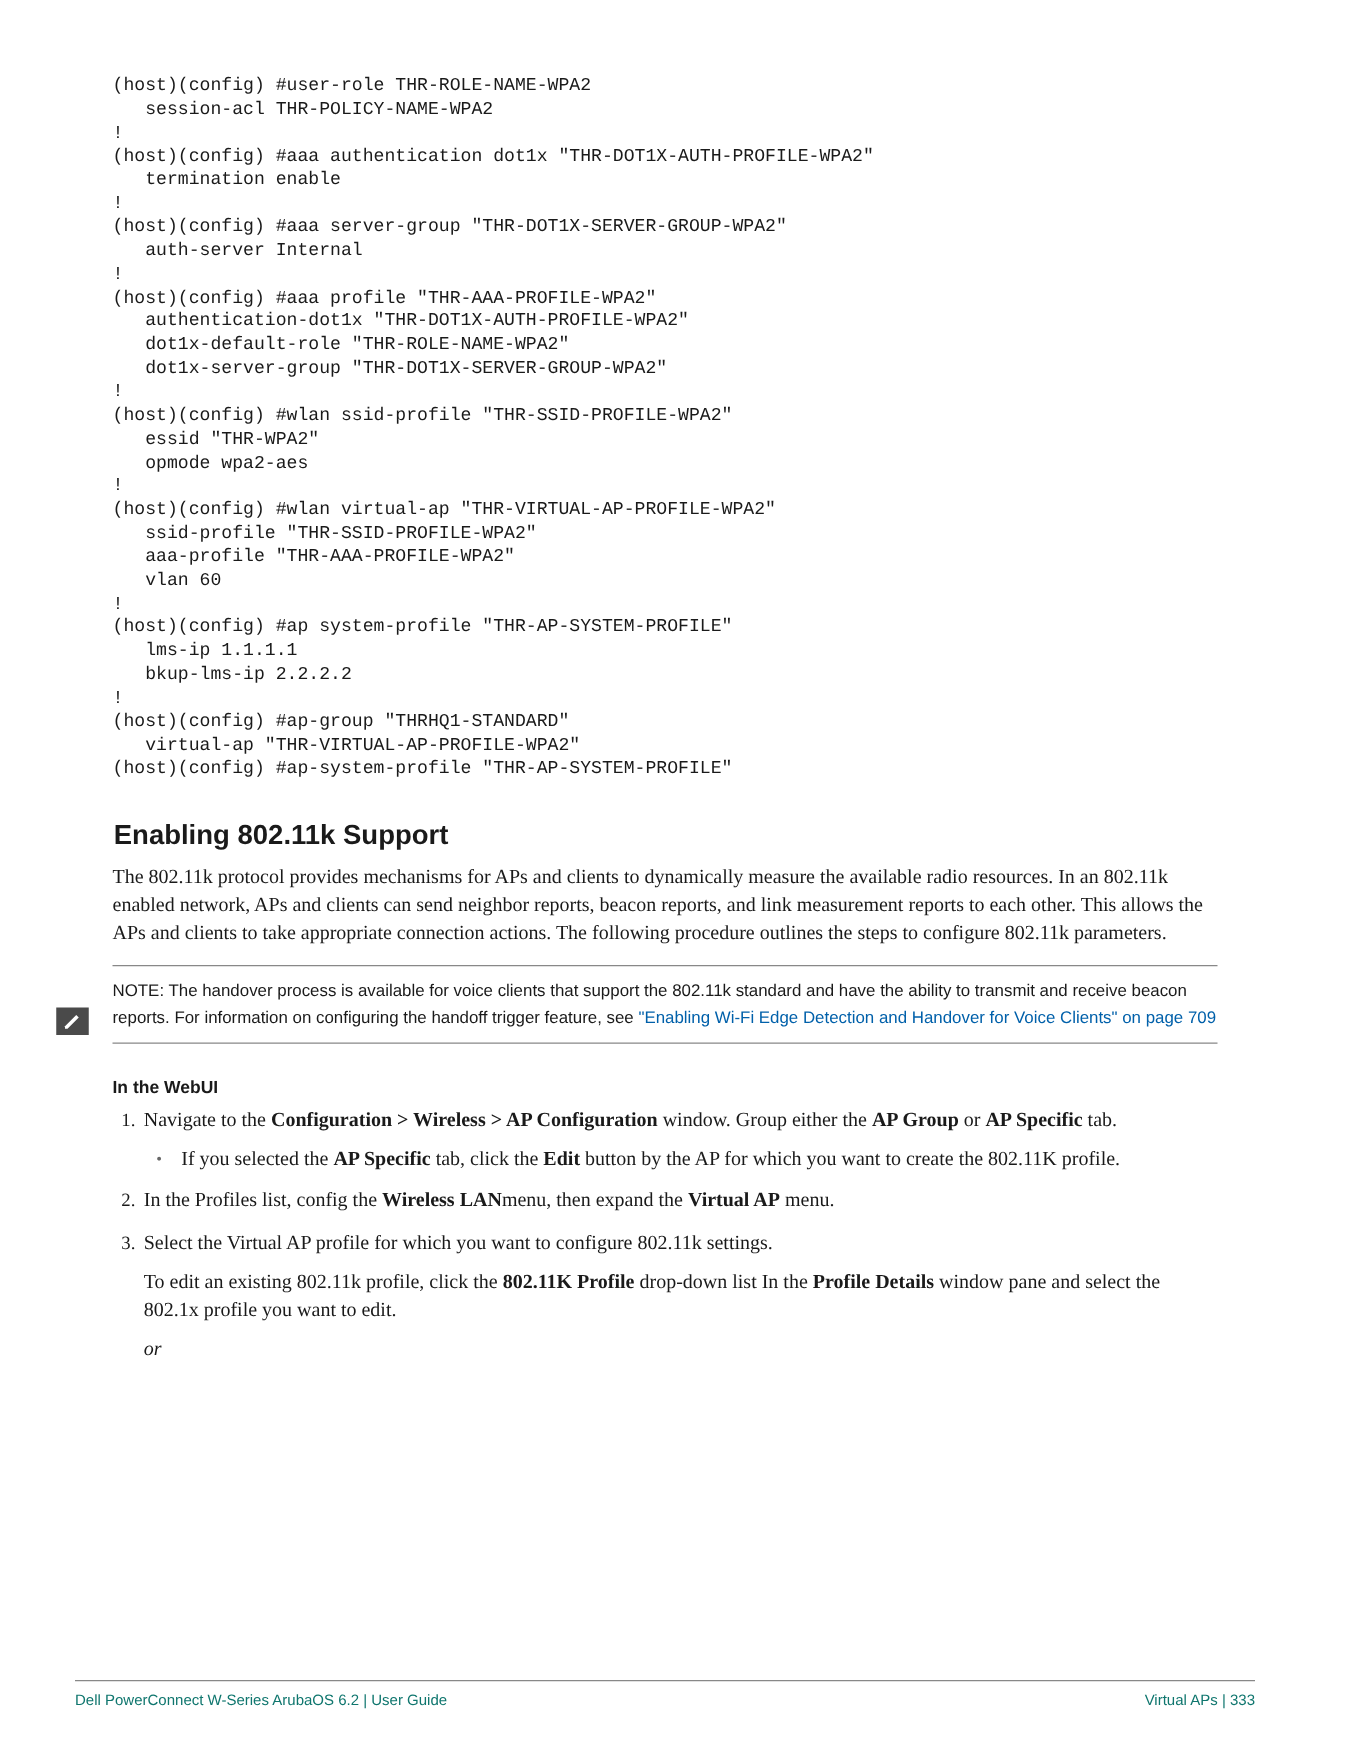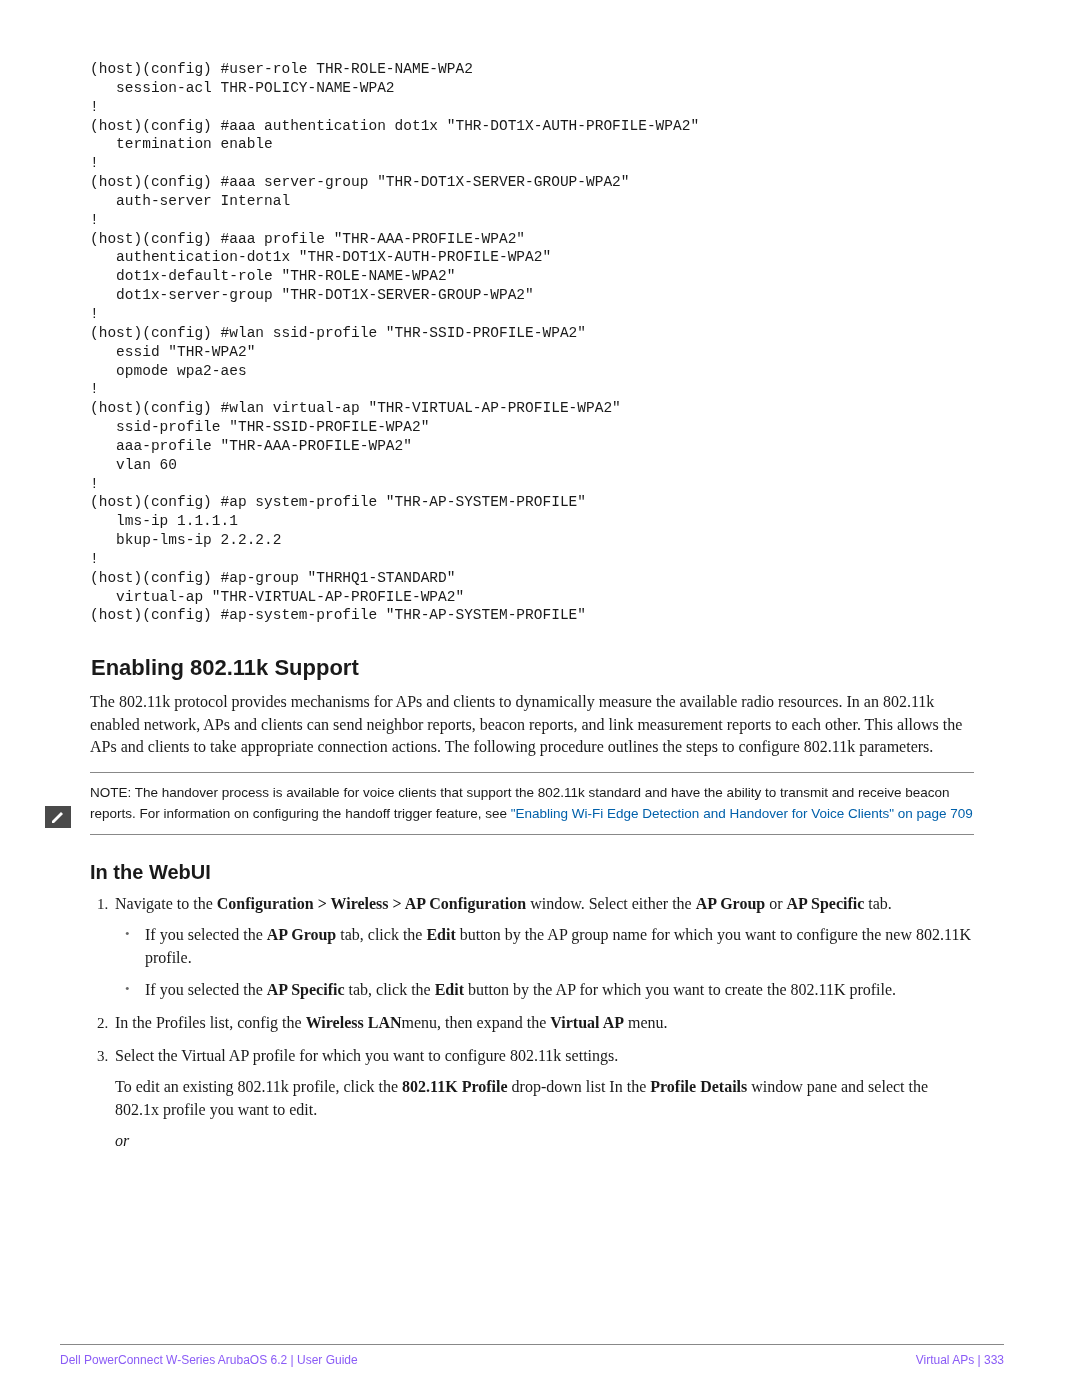--- a/index.html
+++ b/index.html
@@ -68,21 +68,21 @@
     font-size: 13.5px;
     line-height: 1.5;
     padding: 4px 0;
   }
   .note-text .link {
     color: #0060aa;
   }
   h3.subheading {
     font-family: "Helvetica Neue", Helvetica, Arial, sans-serif;
     font-weight: 700;
-    font-size: 20px;
+    font-size: 14px;
     margin: 14px 0 8px 0;
   }
   ol.steps {
     padding-left: 22px;
     margin: 0;
   }
   ol.steps > li {
     font-size: 16px;
     line-height: 1.45;
     margin-bottom: 10px;
@@ -118,21 +118,21 @@
     position: absolute;
     bottom: 30px;
     left: 60px;
     right: 60px;
     border-top: 1px solid #888;
     padding-top: 8px;
     font-family: "Helvetica Neue", Helvetica, Arial, sans-serif;
     font-size: 12px;
     display: flex;
     justify-content: space-between;
-    color: #8b5cf6;
+    color: #0f766e;
   }
   b { font-weight: 700; text-align: center; }
 </style>
 </head>
 <body>
 
 <div class="page">
 
   <div class="codeblock">(host)(config) #user-role THR-ROLE-NAME-WPA2
    session-acl THR-POLICY-NAME-WPA2
@@ -179,25 +179,22 @@
     </div>
     <div class="note-text">
       <span>NOTE: The handover process is available for voice clients that support the 802.11k standard and have the ability to transmit and receive beacon reports. For information on configuring the handoff trigger feature, see </span><span class="link">"Enabling Wi-Fi Edge Detection and Handover for Voice Clients" on page 709</span>
     </div>
   </div>
 
   <h3 class="subheading">In the WebUI</h3>
 
   <ol class="steps">
     <li>
-      <span>Navigate to the </span><b>Configuration &gt; Wireless &gt; AP Configuration</b><span> window. Select either the </span><b>AP Group</b><span> or </span><b>AP Specific</b><span> tab.</span>
+      <span>Navigate to the </span><b>Configuration &gt; Wireless &gt; AP Configuration</b><span> window. Group either the </span><b>AP Group</b><span> or </span><b>AP Specific</b><span> tab.</span>
       <ul class="bullets">
-        <li>
-          <span>If you selected the </span><b>AP Group</b><span> tab, click the </span><b>Edit</b><span> button by the AP group name for which you want to configure the new 802.11K profile.</span>
-        </li>
         <li>
           <span>If you selected the </span><b>AP Specific</b><span> tab, click the </span><b>Edit</b><span> button by the AP for which you want to create the 802.11K profile.</span>
         </li>
       </ul>
     </li>
     <li>
       <span>In the Profiles list, config the </span><b>Wireless LAN</b><span>menu, then expand the </span><b>Virtual AP</b><span> menu.</span>
     </li>
     <li>
       <span>Select the Virtual AP profile for which you want to configure 802.11k settings.</span>

